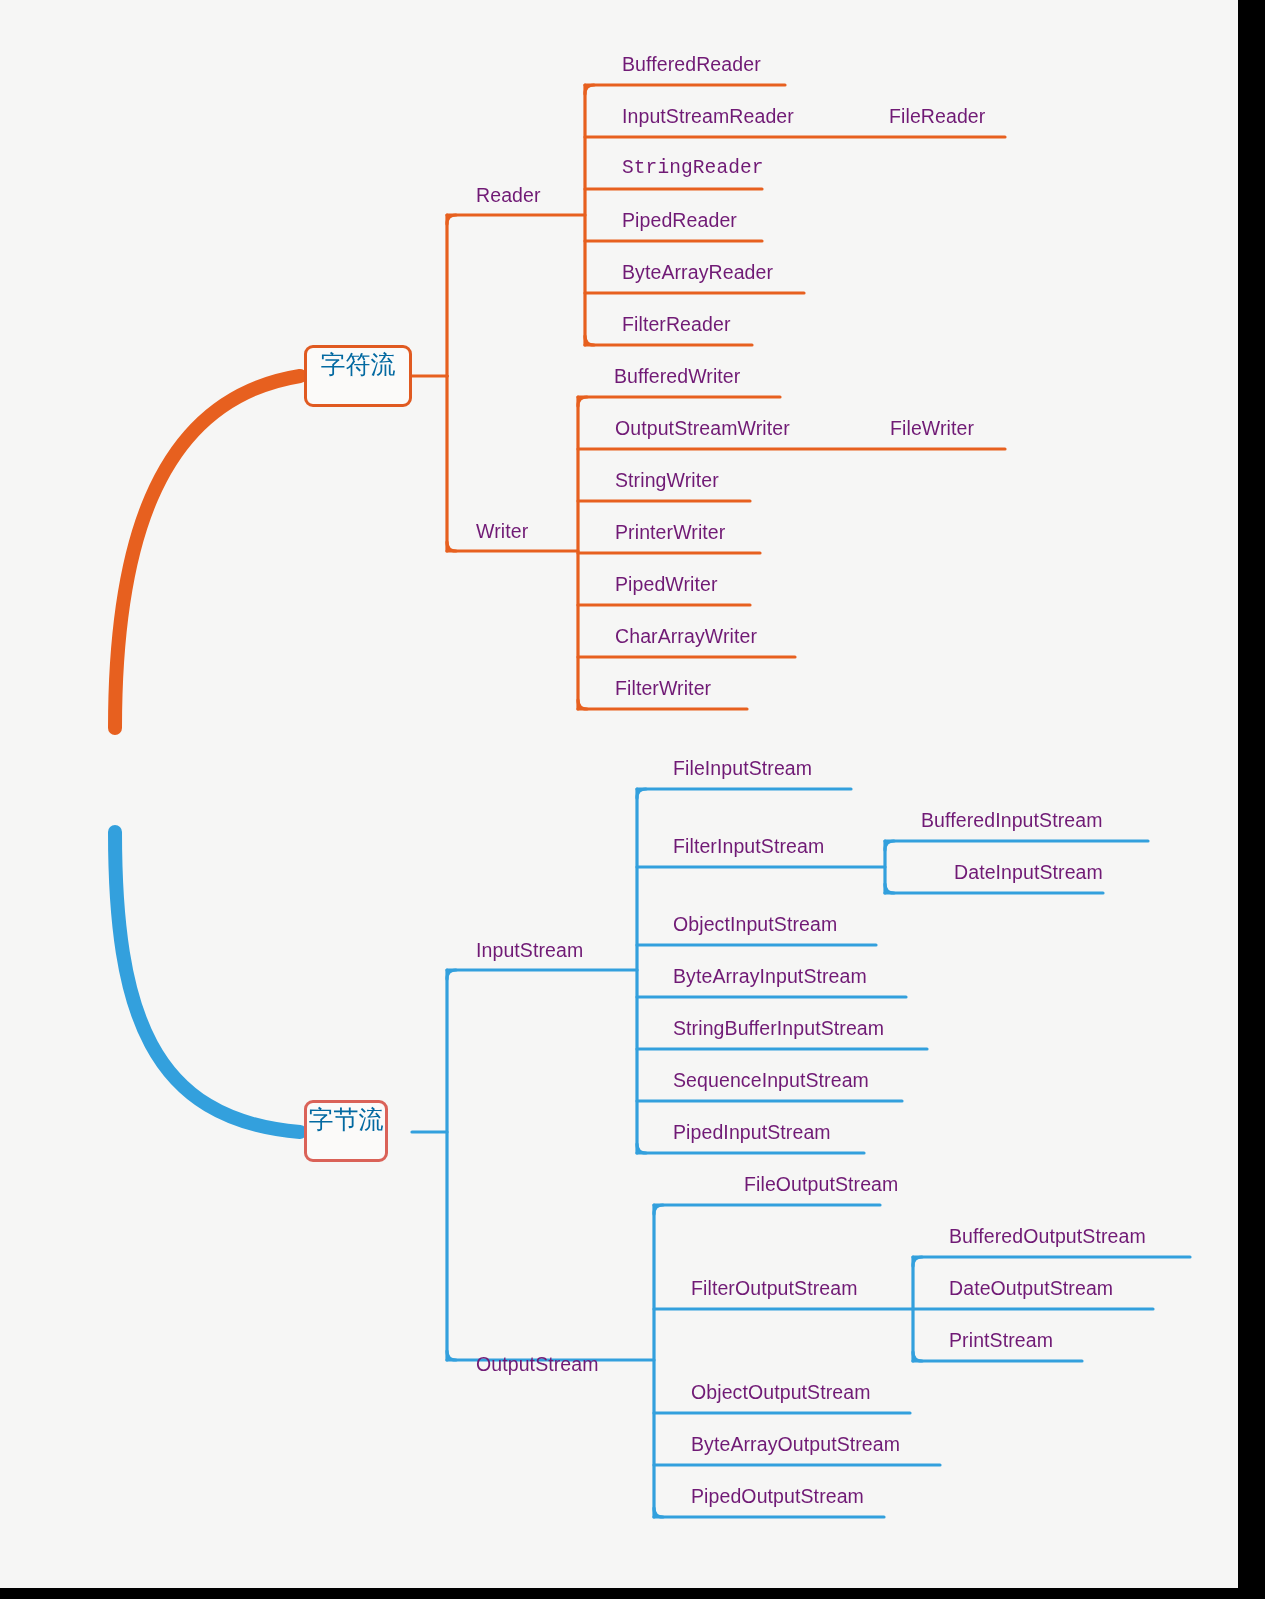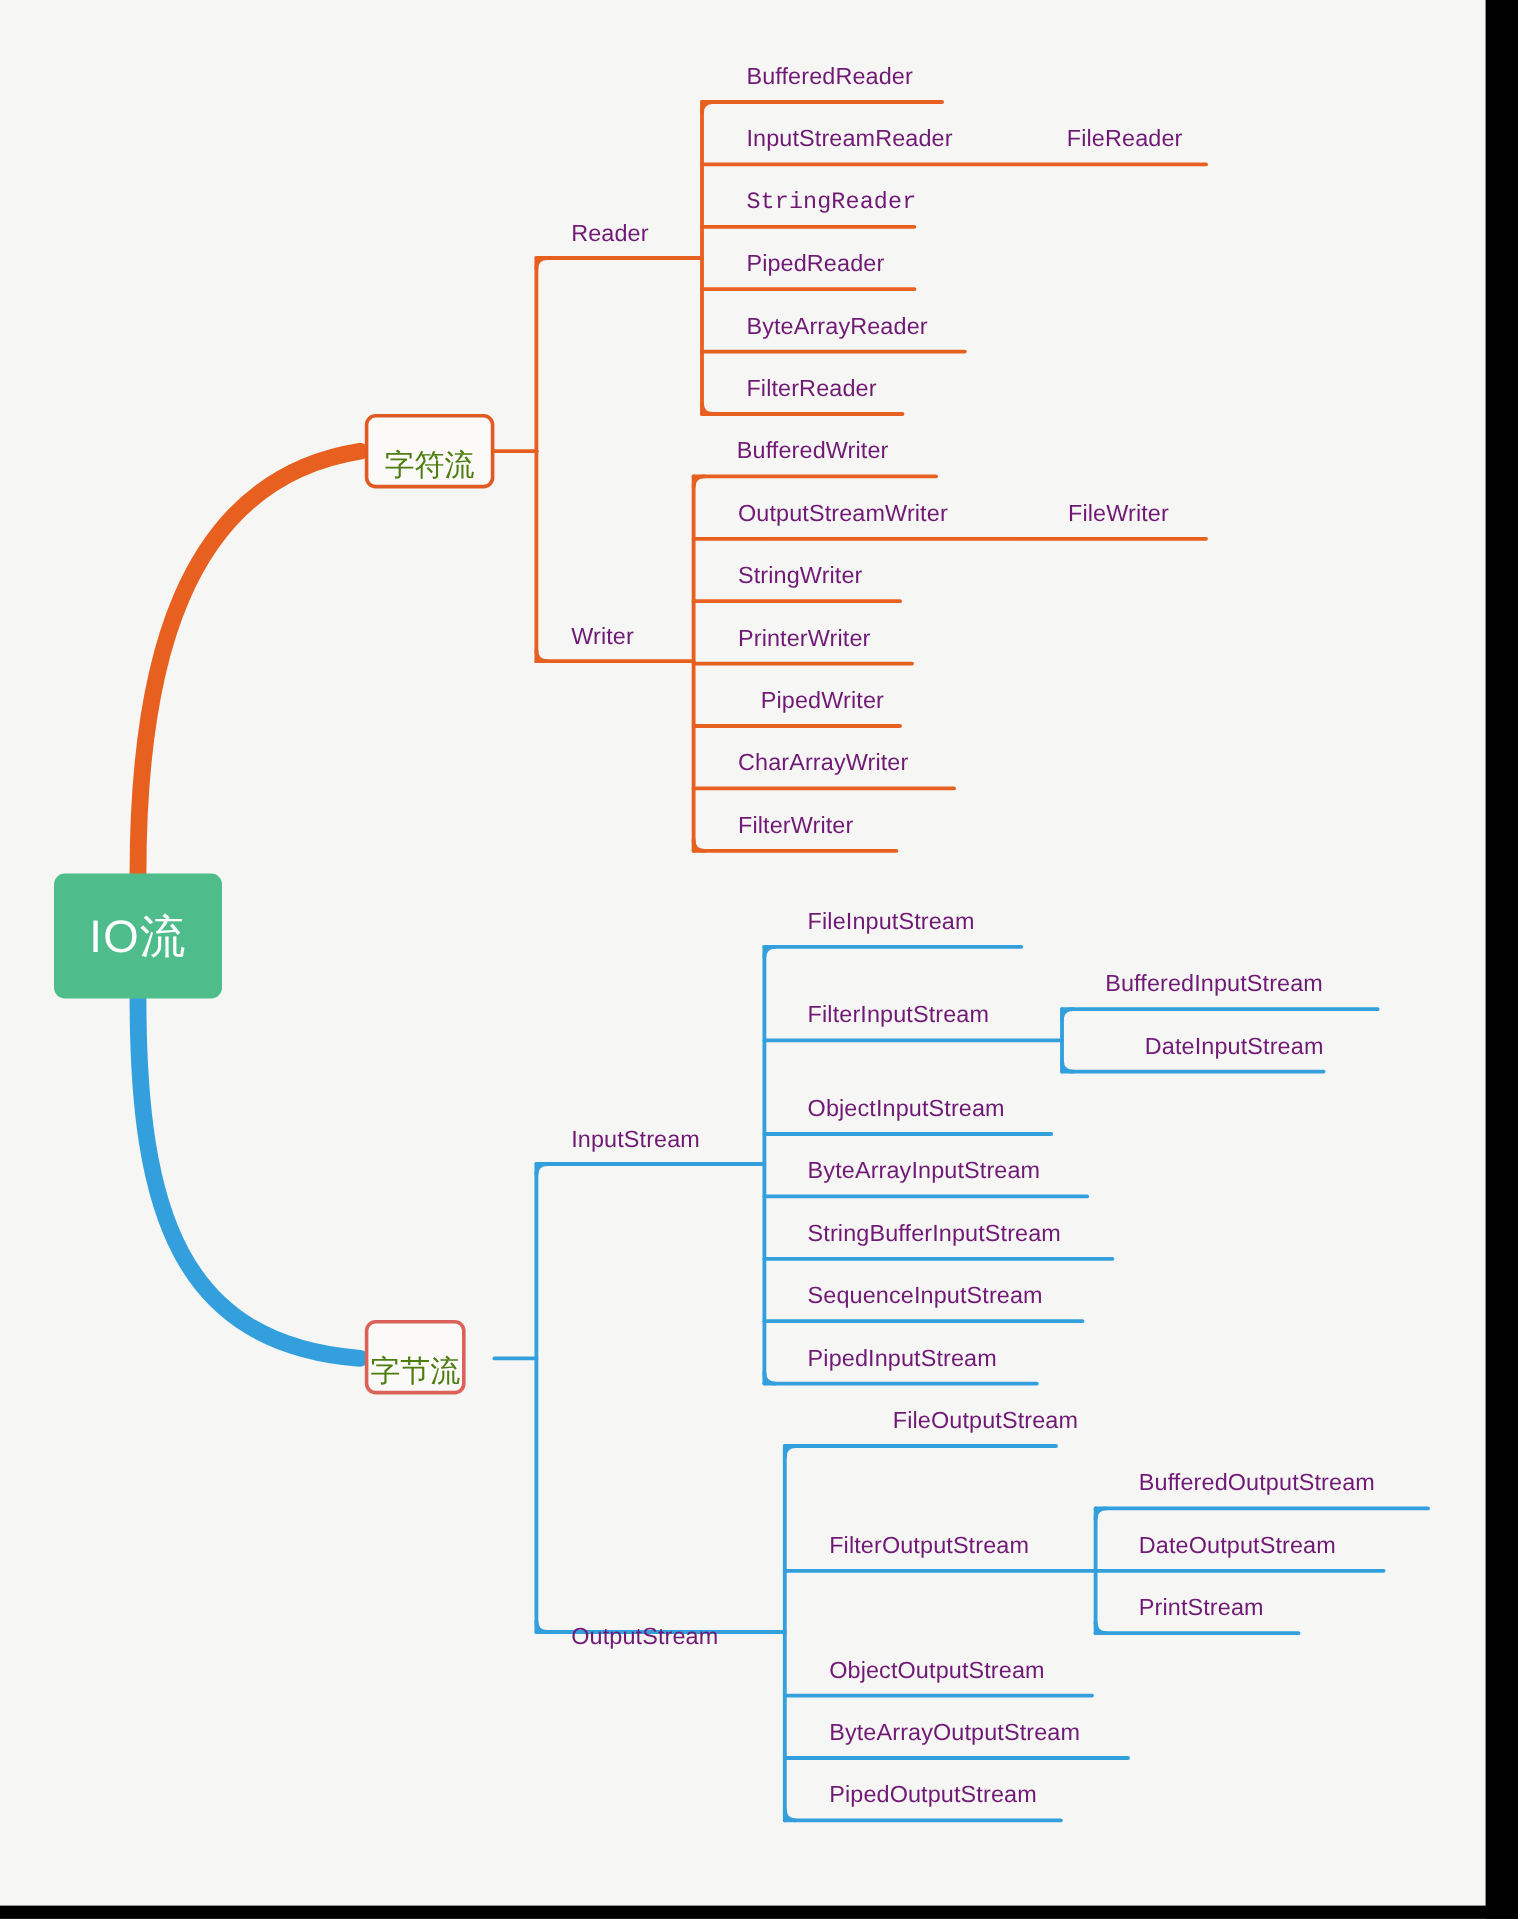--- a/index.html
+++ b/index.html
@@ -31,23 +31,23 @@
     border-radius:9px;
     display:flex;align-items:center;justify-content:center;
     color:#ffffff;
     font-size:38px;
     letter-spacing:1px;
   }
   .mid-box{
     position:absolute;
     background:#fbfaf9;
     border-radius:9px;
-    display:flex;align-items:flex-end;justify-content:center;
+    display:flex;align-items:flex-start;justify-content:center;
     font-size:25px;
-    color:#4d7c0f;
+    color:#0369a1;
     box-sizing:border-box;
   }
   #box-char{left:304px;top:345px;width:108px;height:62px;border:3px solid #e05a21;}
   #box-byte{left:304px;top:1100px;width:84px;height:62px;border:3px solid #da6258;}
 </style>
 </head>
 <body>
 
 <div id="stage">
 
@@ -111,23 +111,20 @@
       <path d="M 885 850 Q 885 841 894 841" fill="none" stroke="#33a0dd" stroke-width="3.2" stroke-linecap="round" stroke-linejoin="round"></path>
       <path d="M 885 884 Q 885 893 894 893" fill="none" stroke="#33a0dd" stroke-width="3.2" stroke-linecap="round" stroke-linejoin="round"></path>
       <path d="M 654 1214 Q 654 1205 663 1205" fill="none" stroke="#33a0dd" stroke-width="3.2" stroke-linecap="round" stroke-linejoin="round"></path>
       <path d="M 654 1508 Q 654 1517 663 1517" fill="none" stroke="#33a0dd" stroke-width="3.2" stroke-linecap="round" stroke-linejoin="round"></path>
       <path d="M 913 1266 Q 913 1257 922 1257" fill="none" stroke="#33a0dd" stroke-width="3.2" stroke-linecap="round" stroke-linejoin="round"></path>
       <path d="M 913 1352 Q 913 1361 922 1361" fill="none" stroke="#33a0dd" stroke-width="3.2" stroke-linecap="round" stroke-linejoin="round"></path>
       <path d="M 447 979 Q 447 970 456 970" fill="none" stroke="#33a0dd" stroke-width="3.2" stroke-linecap="round" stroke-linejoin="round"></path>
       <path d="M 447 1351 Q 447 1360 456 1360" fill="none" stroke="#33a0dd" stroke-width="3.2" stroke-linecap="round" stroke-linejoin="round"></path>
     </svg>
 
-  <div class="root-box">
-    <span>IO流</span>
-  </div>
 
   <div class="mid-box" id="box-char">
     <span>字符流</span>
   </div>
 
   <div class="mid-box" id="box-byte">
     <span>字节流</span>
   </div>
 
   <div id="labels">
@@ -138,21 +135,21 @@
       <div class="node-label" style="left: 622px; top: 159px; font-family: Liberation Mono, monospace;">StringReader</div>
       <div class="node-label" style="left: 622px; top: 211px;">PipedReader</div>
       <div class="node-label" style="left: 622px; top: 263px;">ByteArrayReader</div>
       <div class="node-label" style="left: 622px; top: 315px;">FilterReader</div>
       <div class="node-label" style="left: 476px; top: 522px;">Writer</div>
       <div class="node-label" style="left: 614px; top: 367px;">BufferedWriter</div>
       <div class="node-label" style="left: 615px; top: 419px;">OutputStreamWriter</div>
       <div class="node-label" style="left: 890px; top: 419px;">FileWriter</div>
       <div class="node-label" style="left: 615px; top: 471px;">StringWriter</div>
       <div class="node-label" style="left: 615px; top: 523px;">PrinterWriter</div>
-      <div class="node-label" style="left: 615px; top: 575px; margin-left: 19px;">PipedWriter</div>
+      <div class="node-label" style="left: 615px; top: 575px;">PipedWriter</div>
       <div class="node-label" style="left: 615px; top: 627px;">CharArrayWriter</div>
       <div class="node-label" style="left: 615px; top: 679px;">FilterWriter</div>
       <div class="node-label" style="left: 476px; top: 941px;">InputStream</div>
       <div class="node-label" style="left: 673px; top: 759px;">FileInputStream</div>
       <div class="node-label" style="left: 673px; top: 837px;">FilterInputStream</div>
       <div class="node-label" style="left: 921px; top: 811px;">BufferedInputStream</div>
       <div class="node-label" style="left: 921px; top: 863px; margin-left: 33px;">DateInputStream</div>
       <div class="node-label" style="left: 673px; top: 915px;">ObjectInputStream</div>
       <div class="node-label" style="left: 673px; top: 967px;">ByteArrayInputStream</div>
       <div class="node-label" style="left: 673px; top: 1019px;">StringBufferInputStream</div>

